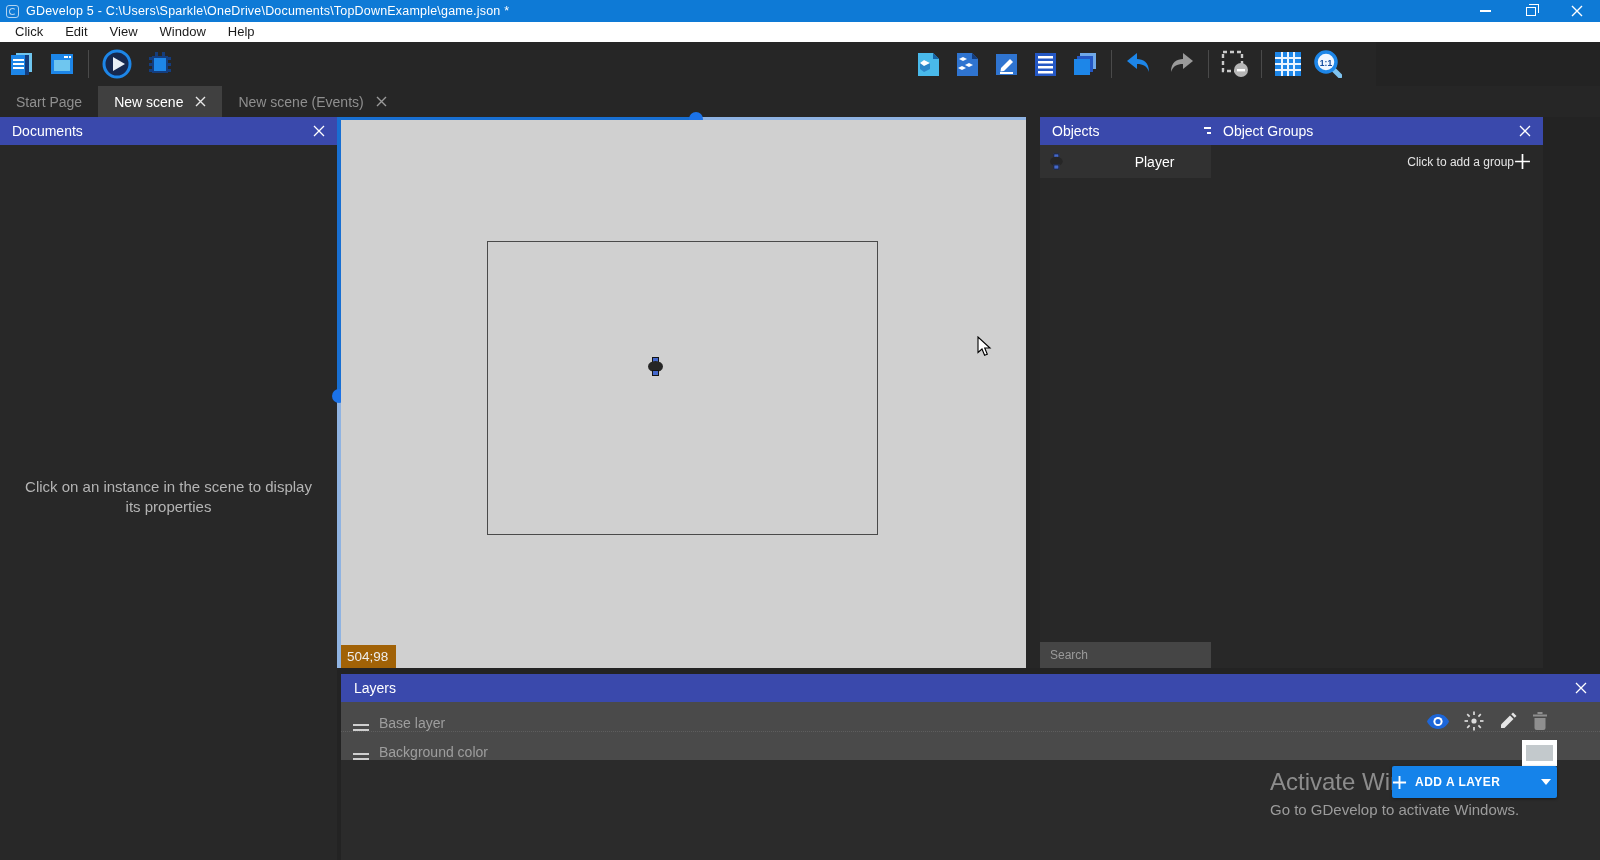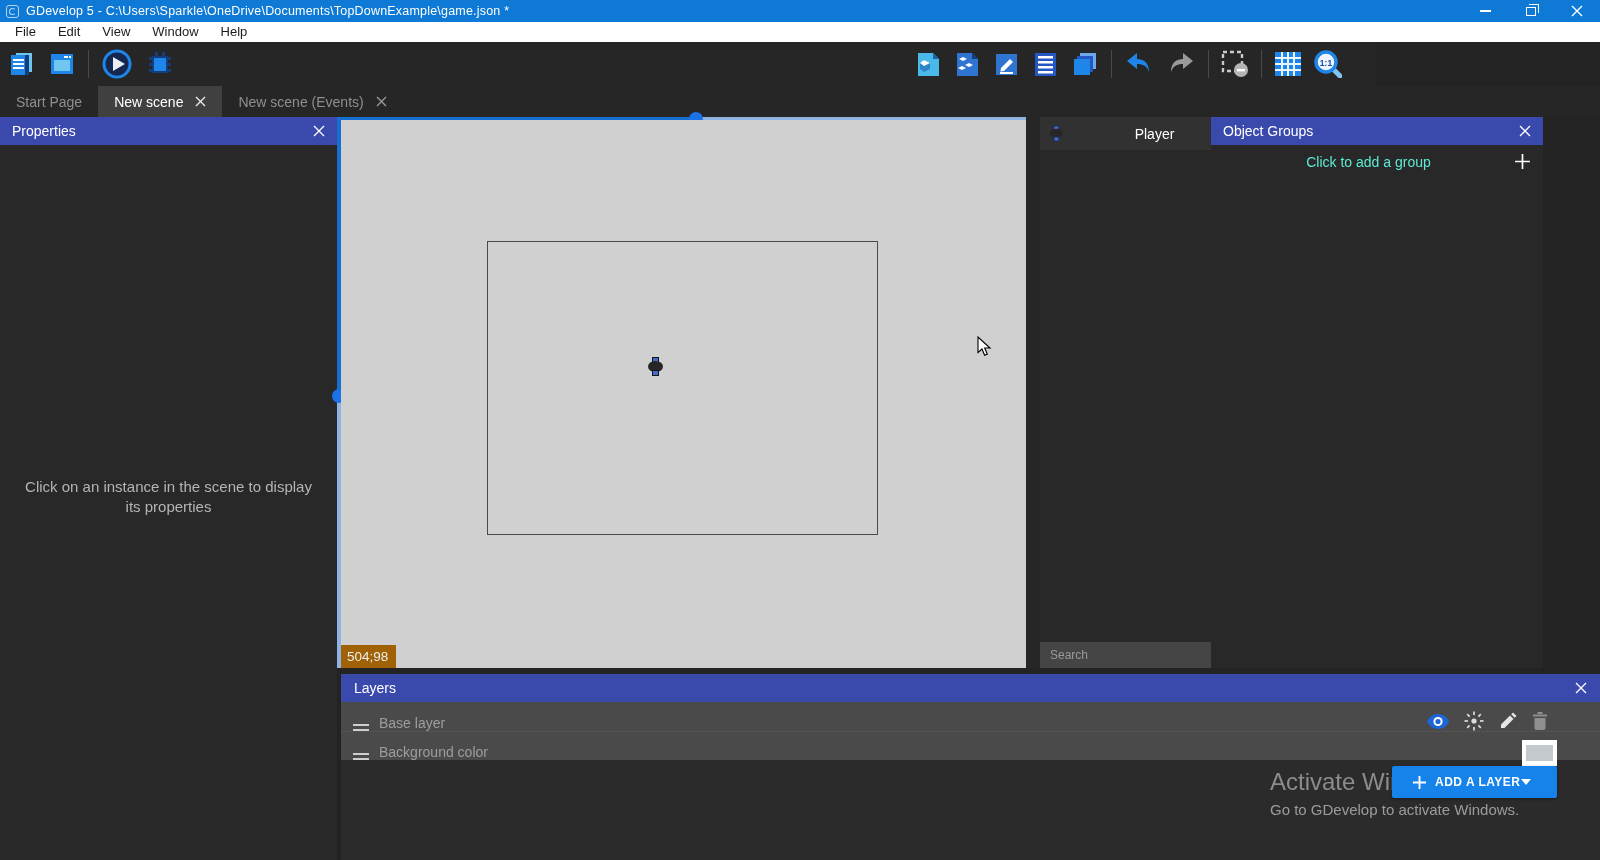--- a/index.html
+++ b/index.html
@@ -75,21 +75,21 @@
   .mouse-cursor { position:absolute; left:636px; top:216px; }
 
   
   .gap-strip-1 { position:absolute; left:1026px; top:117px; width:14px; height:551px; background:#262626; }
   .gap-strip-2 { position:absolute; left:1258px; top:117px; width:10px; height:551px; background:#262626; }
 
   .objects-panel { position:absolute; left:1040px; top:117px; width:218px; height:551px; background:#282828; }
   .object-row { height:33px; background:#313131; display:flex; align-items:center; padding:0 10px; }
   .object-row .obj-name { flex:1; text-align:center; color:#fff; font-size:14px; }
   .add-row { height:33px; display:flex; align-items:center; padding:0 12px; }
-  .add-row .add-label { flex:1; text-align:center; color:#5eead4; font-size:14px; }
+  .add-row .add-label { flex:1; text-align:right; color:#e5e5e5; font-size:12px; }
   .search-row { position:absolute; left:0; bottom:0; width:100%; height:26px; background:#454545;
                 display:flex; align-items:center; padding:0 10px; }
   .search-input { flex:1; background:transparent; border:none; outline:none; color:#cfcfcf;
                   font-size:12px; font-family:"Liberation Sans", sans-serif; }
   .search-input::placeholder { color:#9a9a9a; opacity:1; }
 
   .groups-panel { position:absolute; left:1211px; top:117px; width:332px; height:691px; background:#282828; }
 
   .thumb-sprite { transform:scale(.85); transform-origin:left center; position:relative; width:15px; height:19px; }
 
@@ -101,21 +101,21 @@
   .layer-row { height:29px; background:#4a4a4a; display:flex; align-items:flex-end; padding:0 12px; }
   .layer-row + .layer-row { border-top:1px dotted #5e5e5e; }
   .drag-handle { width:16px; height:7px; border-top:2px solid #cfcfcf; border-bottom:2px solid #cfcfcf; margin-right:10px; }
   .layer-name { color:#9e9e9e; font-size:14px; flex:1; }
   .layer-icons { display:flex; align-items:center; gap:15px; padding-right:40px; }
   .color-swatch { position:absolute; right:43px; top:66px; width:35px; height:26px; background:#ffffff;
                   display:flex; align-items:center; justify-content:center; z-index:3; }
   .color-swatch .swatch-inner { width:27px; height:16px; background:#c3c9cc; }
 
   .add-layer-btn { position:absolute; right:43px; top:92px; width:165px; height:32px; background:#1583ea;
-                   border-radius:2px; display:flex; align-items:center; color:#fff; padding:0 20px;
+                   border-radius:2px; display:flex; align-items:center; color:#fff; padding:0 0;
                    box-shadow:0 1px 3px rgba(0,0,0,.4); z-index:4; }
   .add-layer-btn .btn-label { font-size:12px; font-weight:bold; letter-spacing:.5px; margin-left:8px; }
   .caret-down { width:0; height:0; border-left:5px solid transparent; border-right:5px solid transparent;
                 border-top:6px solid #fff; margin-left:auto; margin-right:6px; }
 
   .watermark { position:absolute; left:929px; top:94px; z-index:2; }
   .watermark .wm1 { color:#8c8c8c; font-size:24px; }
   .watermark .wm2 { color:#9c9c9c; font-size:15px; margin-top:5px; }
 
   svg { display:block; }
@@ -135,21 +135,21 @@
       </div>
     <div class="win-btn">
       <svg width="12" height="12" viewBox="0 0 12 12">
           <path d="M1 1 L11 11 M11 1 L1 11" stroke="#fff" stroke-width="1.4"></path>
         </svg>
     </div>
   </div>
 </div>
 
 <div class="menubar">
-  <span class="menu-item">File</span>
+  <span class="menu-item">Click</span>
   <span class="menu-item">Edit</span>
   <span class="menu-item">View</span>
   <span class="menu-item">Window</span>
   <span class="menu-item">Help</span>
 </div>
 
 <div class="toolbar">
   <div class="tb-group tb-left">
     <div class="tb-icon">
       <svg width="28" height="28" viewBox="0 0 28 28">
@@ -293,21 +293,21 @@
     <span class="tab-close">
       <svg width="11" height="11" viewBox="0 0 11 11">
           <path d="M1 1 L10 10 M10 1 L1 10" stroke="#9a9a9a" stroke-width="1.4"></path>
         </svg>
     </span>
   </div>
 </div>
 
 <div class="properties-panel">
   <div class="panel-header">
-    <span>Properties</span>
+    <span>Documents</span>
     <span class="spacer"></span>
     <span class="x-btn">
       <svg width="12" height="12" viewBox="0 0 12 12">
           <path d="M1 1 L11 11 M11 1 L1 11" stroke="#fff" stroke-width="1.3"></path>
         </svg>
     </span>
   </div>
   <div class="props-empty">Click on an instance in the scene to display its properties</div>
 </div>
 
@@ -328,20 +328,35 @@
   <div class="coords-badge">504;98</div>
   <svg class="mouse-cursor" width="20" height="22" viewBox="0 0 20 22">
     <polygon points="1,1 1,16.5 5,13 7.6,19.3 10.3,18.2 7.7,12 13,12" fill="#fff" stroke="#000" stroke-width="1.1"></polygon>
   </svg>
 </div>
 
 <div class="gap-strip-1"></div>
 <div class="gap-strip-2"></div>
 
 <div class="objects-panel">
+  <div class="panel-header">
+    <span>Objects</span>
+    <span class="spacer"></span>
+    <span class="x-btn" style="margin-right:16px;">
+      <svg width="14" height="8" viewBox="0 0 14 8">
+          <rect x="0" y="0" width="14" height="2" fill="#fff"></rect>
+          <rect x="3" y="5" width="8" height="2" fill="#fff"></rect>
+        </svg>
+    </span>
+    <span class="x-btn">
+      <svg width="12" height="12" viewBox="0 0 12 12">
+          <path d="M1 1 L11 11 M11 1 L1 11" stroke="#fff" stroke-width="1.3"></path>
+        </svg>
+    </span>
+  </div>
   <div class="object-row">
     <div class="thumb-sprite player-sprite">
       <span class="sp-head"></span>
       <span class="sp-body"></span>
       <span class="sp-feet"></span>
     </div>
     <span class="obj-name">Player</span>
     <span>
       <svg width="4" height="16" viewBox="0 0 4 16">
           <circle cx="2" cy="2" r="1.8" fill="#fff"></circle>

